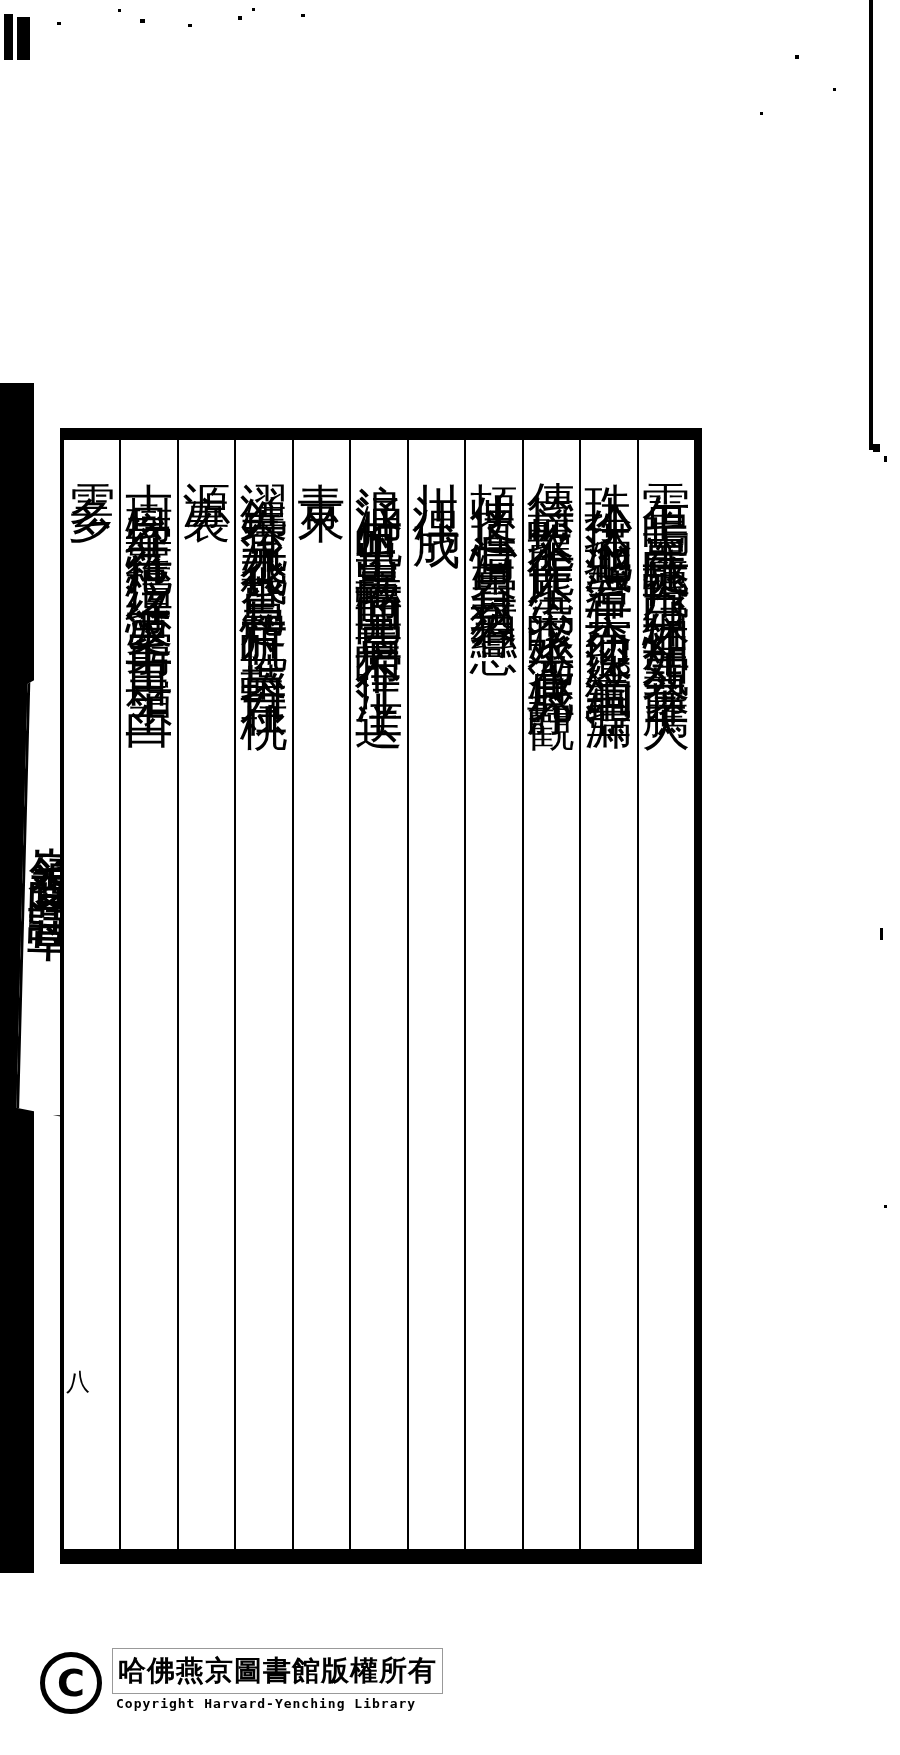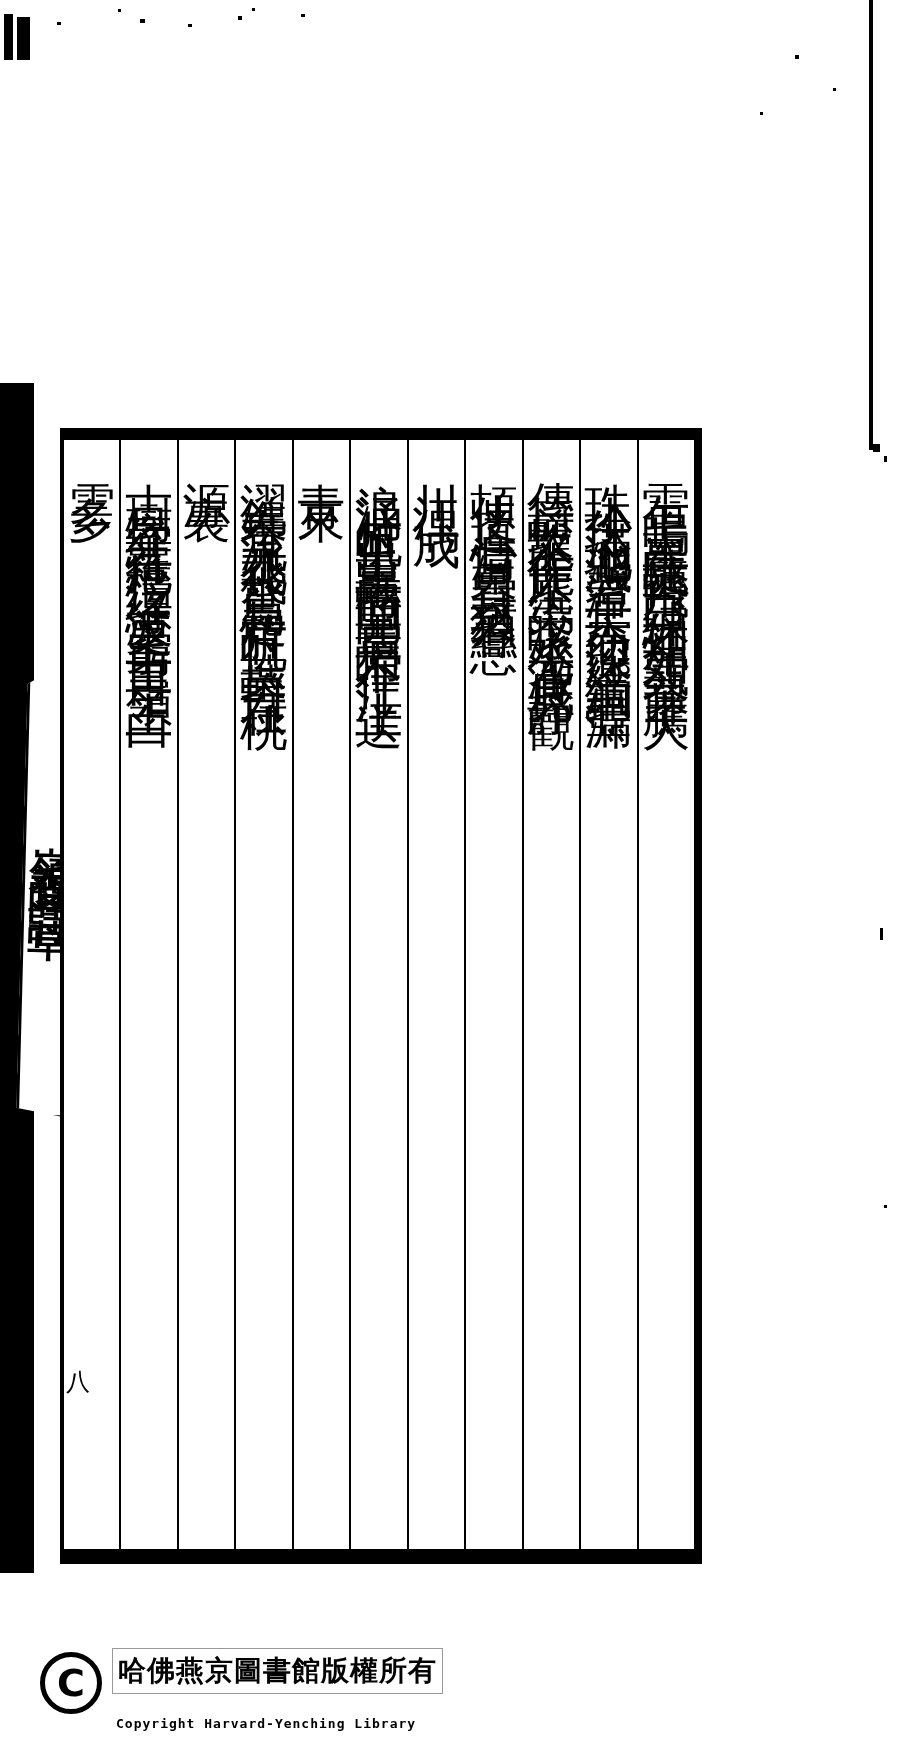--- a/index.html
+++ b/index.html
@@ -27,21 +27,21 @@
   
   .right-rule{position:absolute;left:869px;top:0;width:4px;height:450px;background:#000;}
   
   .c-circle{position:absolute;left:40px;top:1652px;width:52px;height:52px;border:5px solid #000;
             border-radius:50%;display:flex;align-items:center;justify-content:center;
             font-family:"DejaVu Sans","Liberation Sans",sans-serif;font-size:38px;font-weight:bold;}
   .stamp-cn{position:absolute;left:112px;top:1648px;font-size:28px;font-weight:bold;
             letter-spacing:1px;border:1px solid #999;padding:3px 5px;
             font-family:"DejaVu Serif","Liberation Serif",serif;}
   .stamp-en{position:absolute;left:116px;top:1696px;font-size:13px;font-weight:bold;
-            letter-spacing:1px;font-family:"DejaVu Sans Mono","Liberation Mono",monospace;margin-top:20px;}
+            letter-spacing:1px;font-family:"DejaVu Sans Mono","Liberation Mono",monospace;}
 </style>
 </head>
 <body>
 
 <div class="canvas">
 
   <div class="ink" style="left:4px;top:14px;width:9px;height:46px;"></div>
   <div class="ink" style="left:17px;top:17px;width:13px;height:43px;"></div>
   <div class="ink" style="left:57px;top:22px;width:4px;height:3px;"></div>
   <div class="ink" style="left:118px;top:9px;width:3px;height:3px;"></div>

